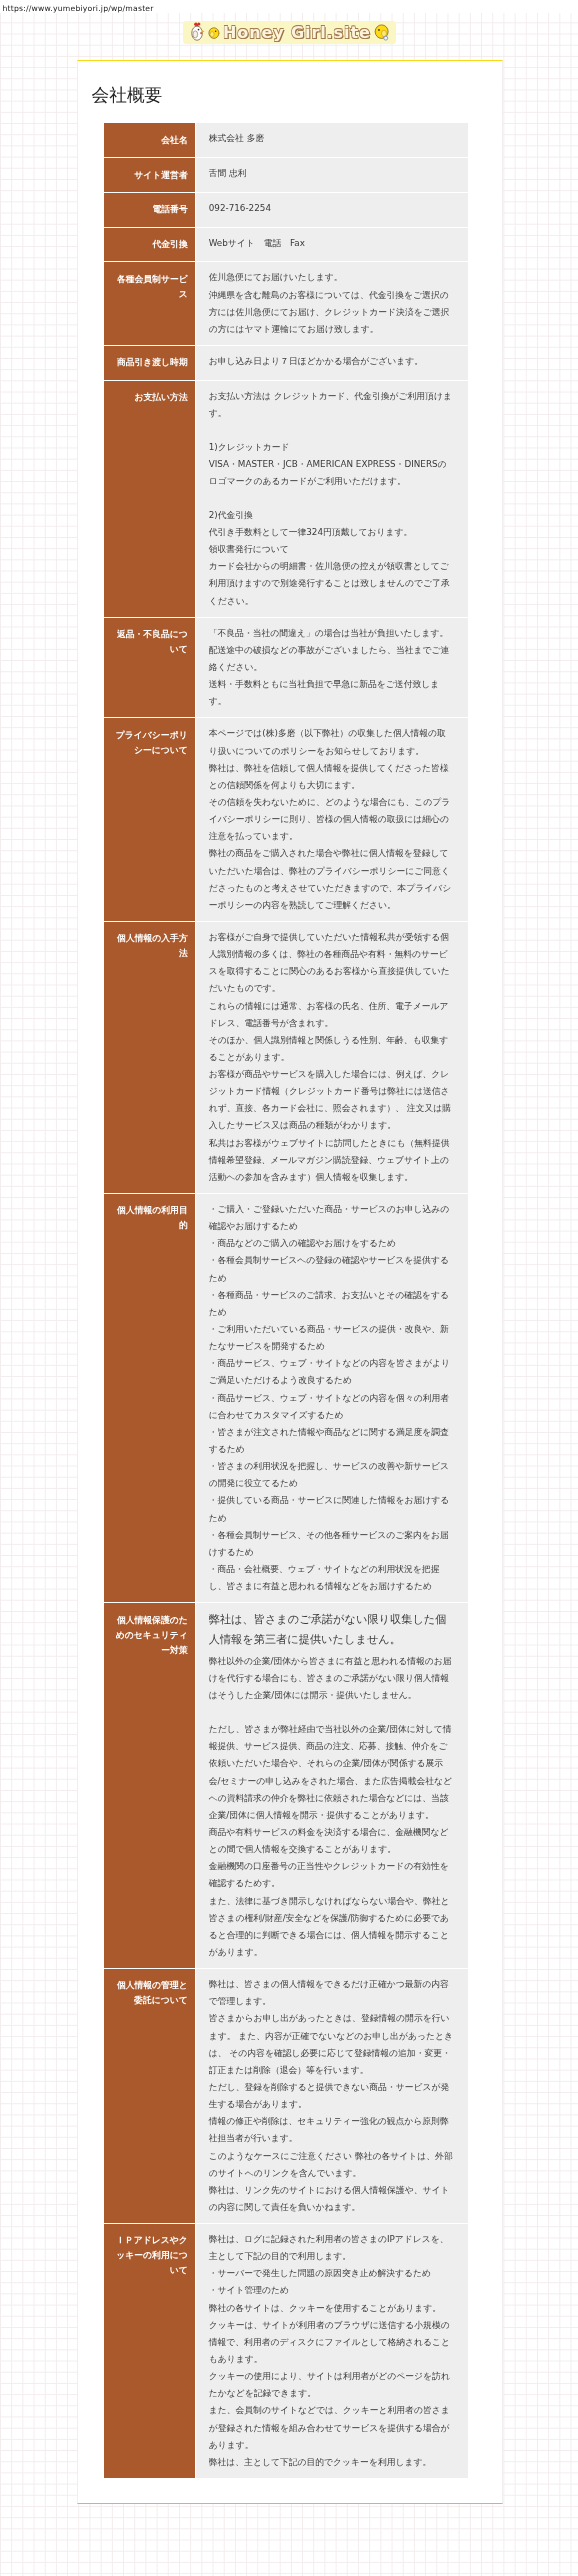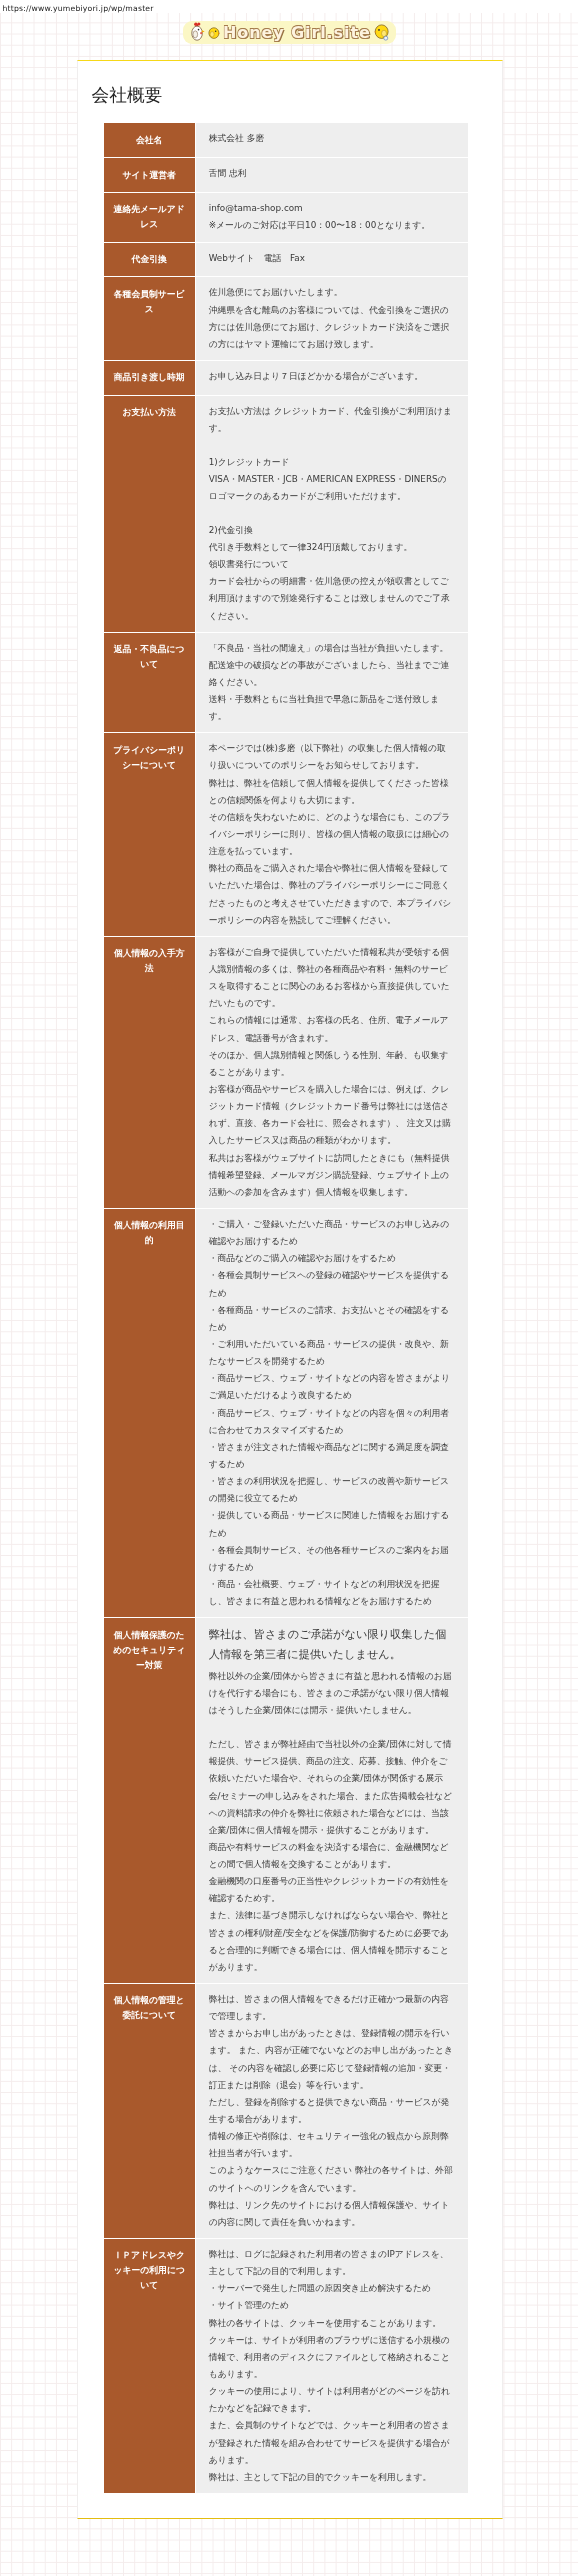--- a/index.html
+++ b/index.html
@@ -20,21 +20,21 @@
     padding:3.5px 0 0 2.4px;
     background:#fff;
     letter-spacing:0.2px;
   }
   .logo-bar{ text-align:center; margin-top:8.2px; }
   .logo{
     display:inline-flex;
     align-items:center;
     gap:2.9px;
     background:#fbf7c5;
-    border-radius:9px;
+    border-radius:3px;
     padding:1.8px 7px;
     text-decoration:none;
     cursor:pointer;
   }
   .logo-text{
     font-size:16px;
     font-weight:800;
     letter-spacing:0.9px;
     color:#fdf3df;
     text-shadow:
@@ -63,21 +63,21 @@
     border-spacing:1.2px;
     margin-left:11.2px;
     width:366px;
     table-layout:fixed;
   }
   table.company th{
     background:#a9592c;
     color:#fff;
     font-size:8.8px;
     font-weight:bold;
-    text-align:center;
+    text-align:right;
     vertical-align:top;
     width:77px;
     padding:9.4px 7px;
     line-height:1.7;
   }
   table.company td{
     background:#eeeeee;
     color:#3a3a3a;
     font-size:8.8px;
     vertical-align:top;
@@ -136,24 +136,23 @@
             <div class="line">株式会社 多磨</div>
           </td>
         </tr>
         <tr>
           <th>サイト運営者</th>
           <td>
             <div class="line">舌間 忠利</div>
           </td>
         </tr>
         <tr>
-          <th>連絡先メールアドレス</th>
-          <td>
-            <div class="line">info@tama-shop.com</div>
-            <div class="line">※メールのご対応は平日10：00〜18：00となります。</div>
+          <th>電話番号</th>
+          <td>
+            <div class="line">092-716-2254</div>
           </td>
         </tr>
         <tr>
           <th>代金引換</th>
           <td>
             <div class="line">Webサイト　電話　Fax</div>
           </td>
         </tr>
         <tr>
           <th>各種会員制サービス</th>

